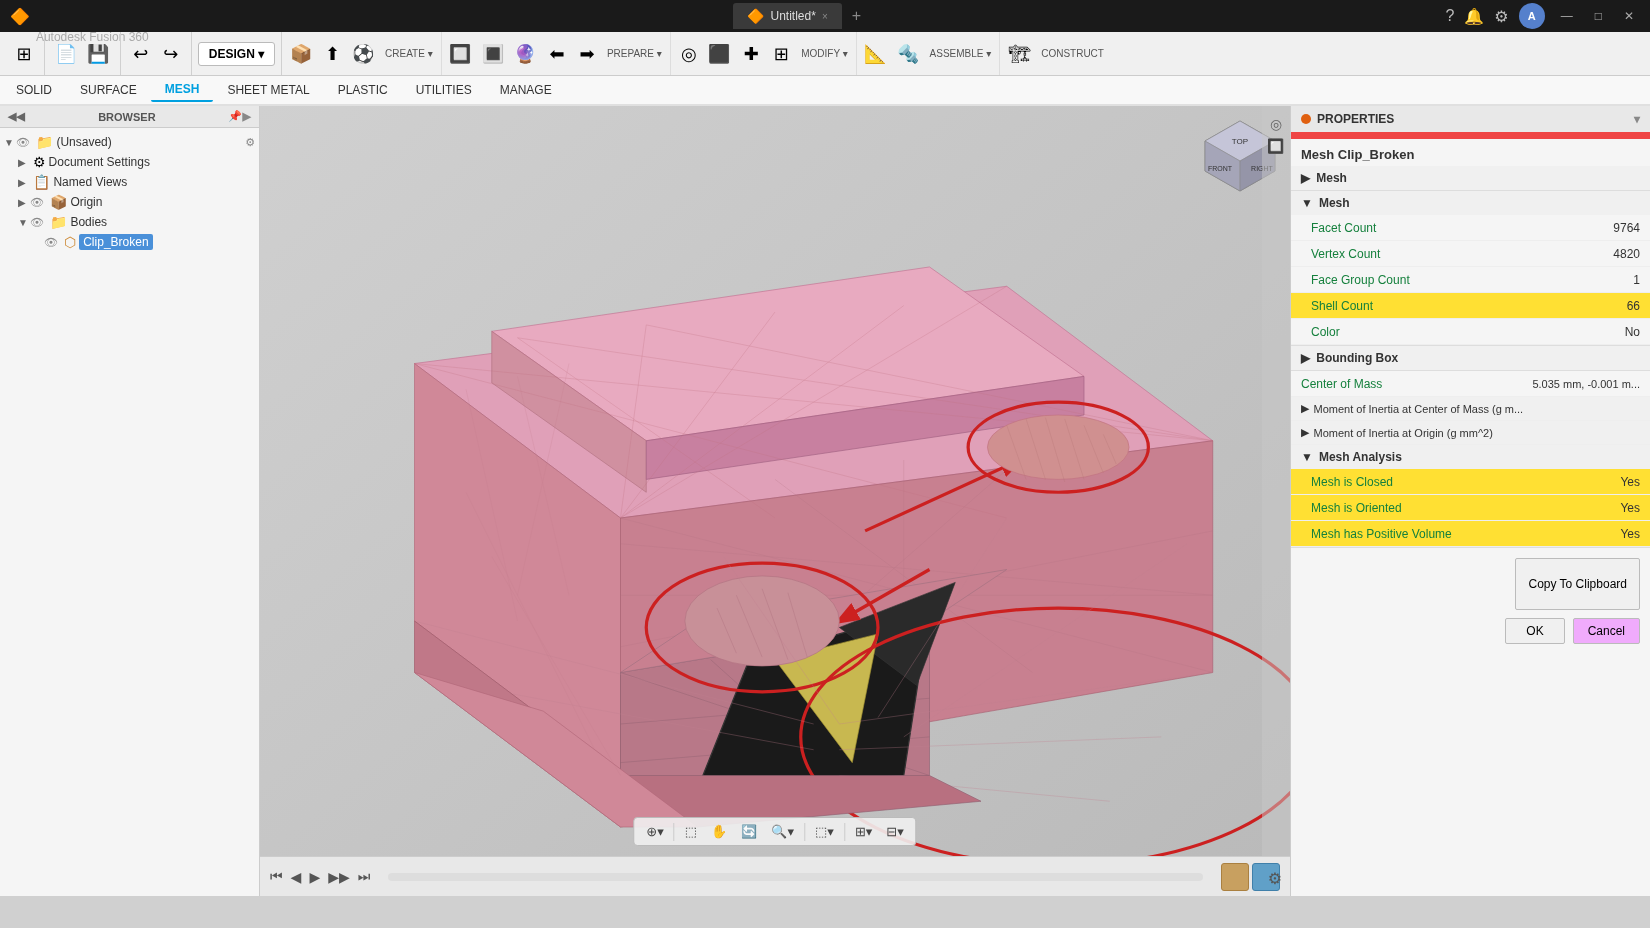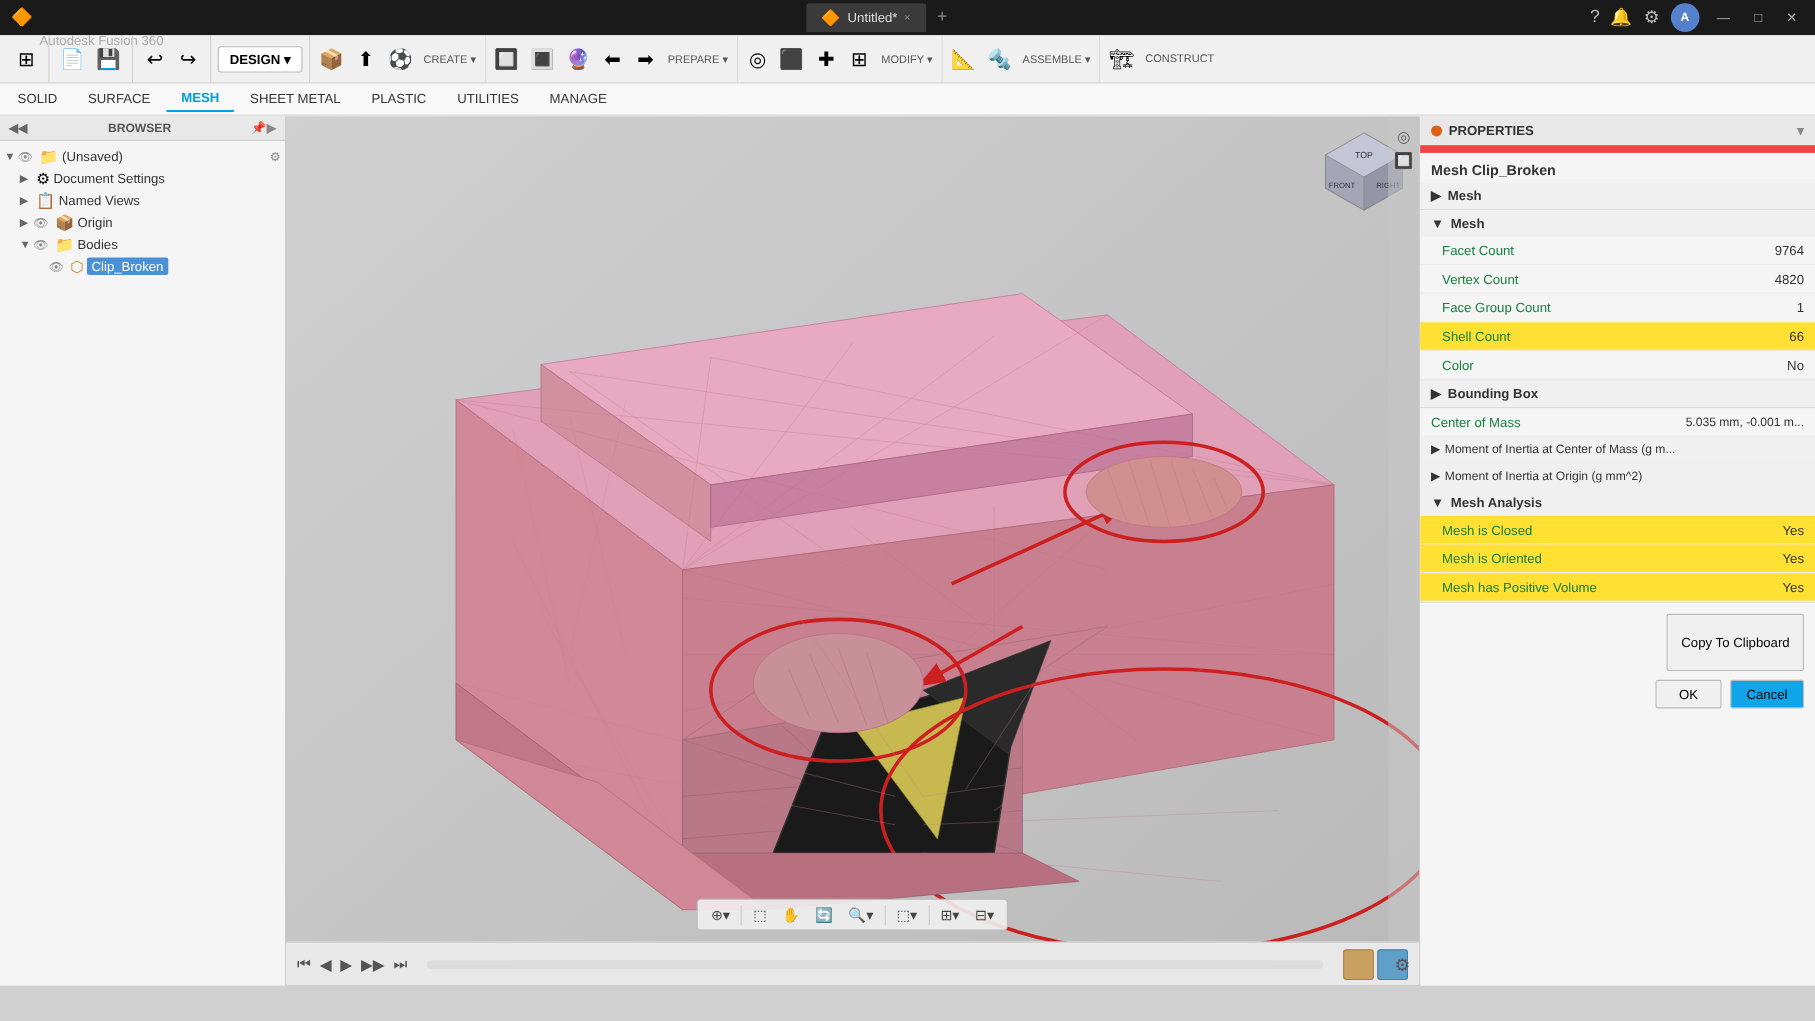--- a/index.html
+++ b/index.html
@@ -114,21 +114,21 @@
     .copy-btn {
       align-self: flex-end; background: #f0f0f0; border: 1px solid #bbb;
       padding: 18px 12px; cursor: pointer; font-size: 12px; border-radius: 2px;
     }
     .footer-btns { display: flex; justify-content: flex-end; gap: 8px; }
     .ok-btn {
       background: #f0f0f0; border: 1px solid #bbb; padding: 5px 20px;
       cursor: pointer; font-size: 12px; border-radius: 2px;
     }
     .cancel-btn {
-      background: #0ea5e9; border: 1px solid #bbb; padding: 5px 14px;
+      background: #f0abfc; border: 1px solid #bbb; padding: 5px 14px;
       cursor: pointer; font-size: 12px; border-radius: 2px;
     }
 
     
     #nav-cube {
       position: absolute; top: 10px; right: 10px; width: 80px; height: 80px;
     }
 
     
     #settings-btn {

